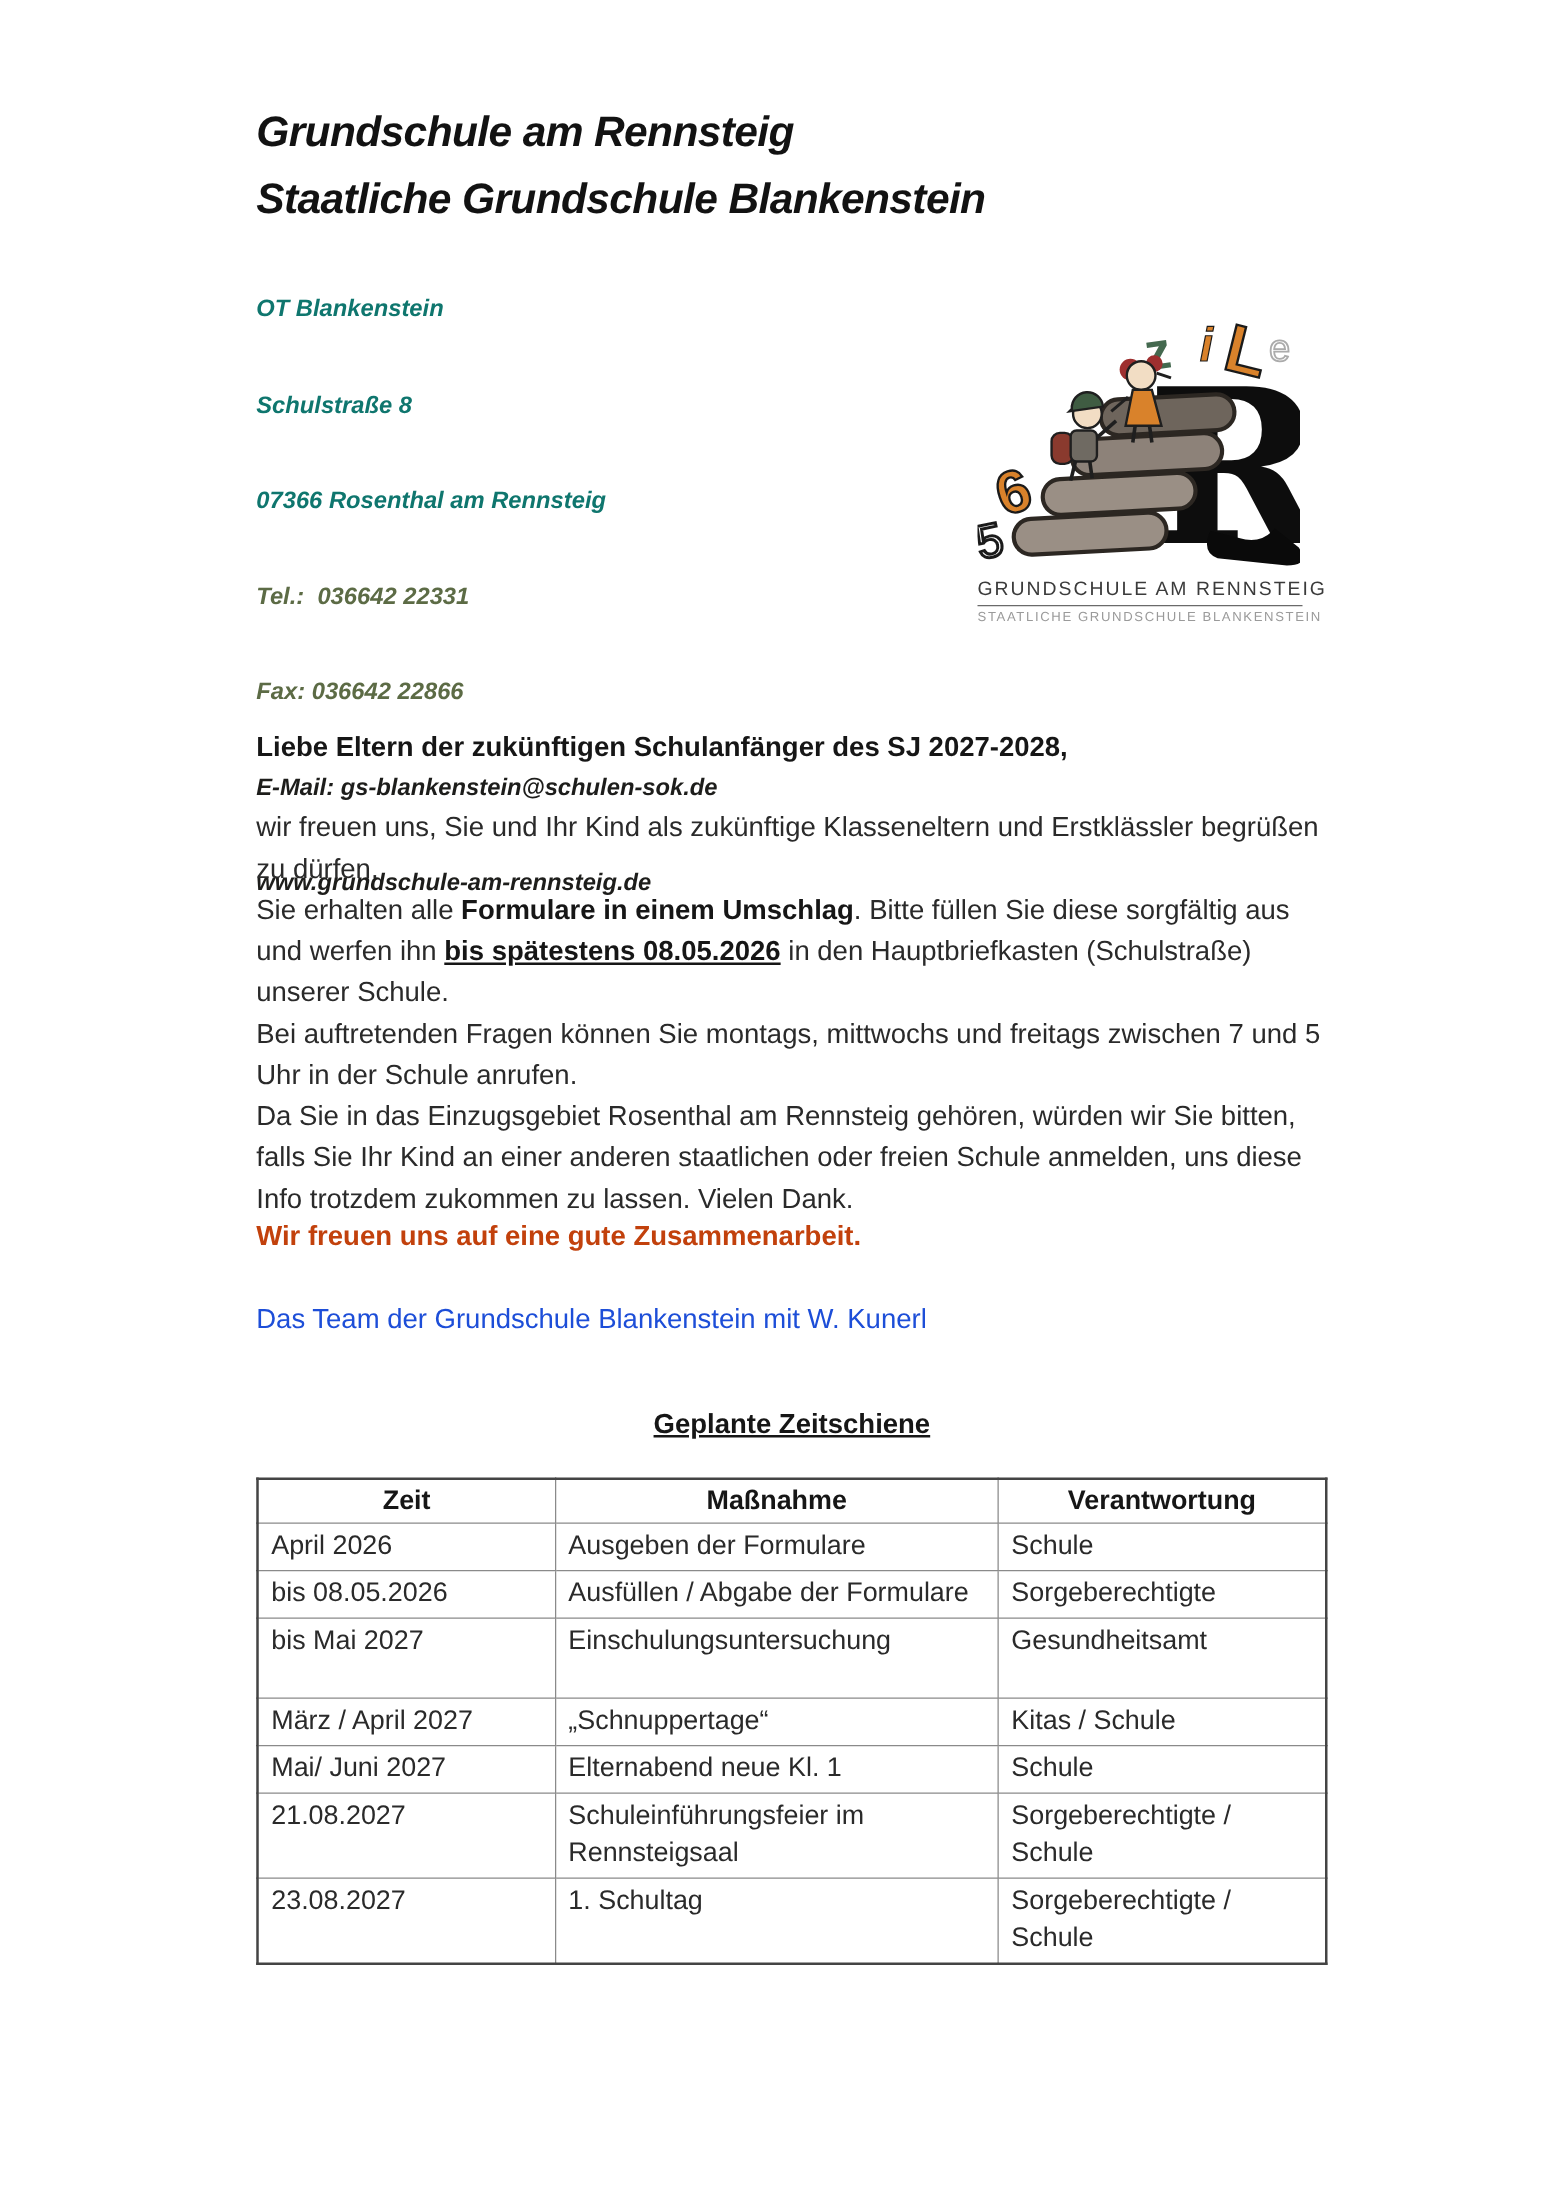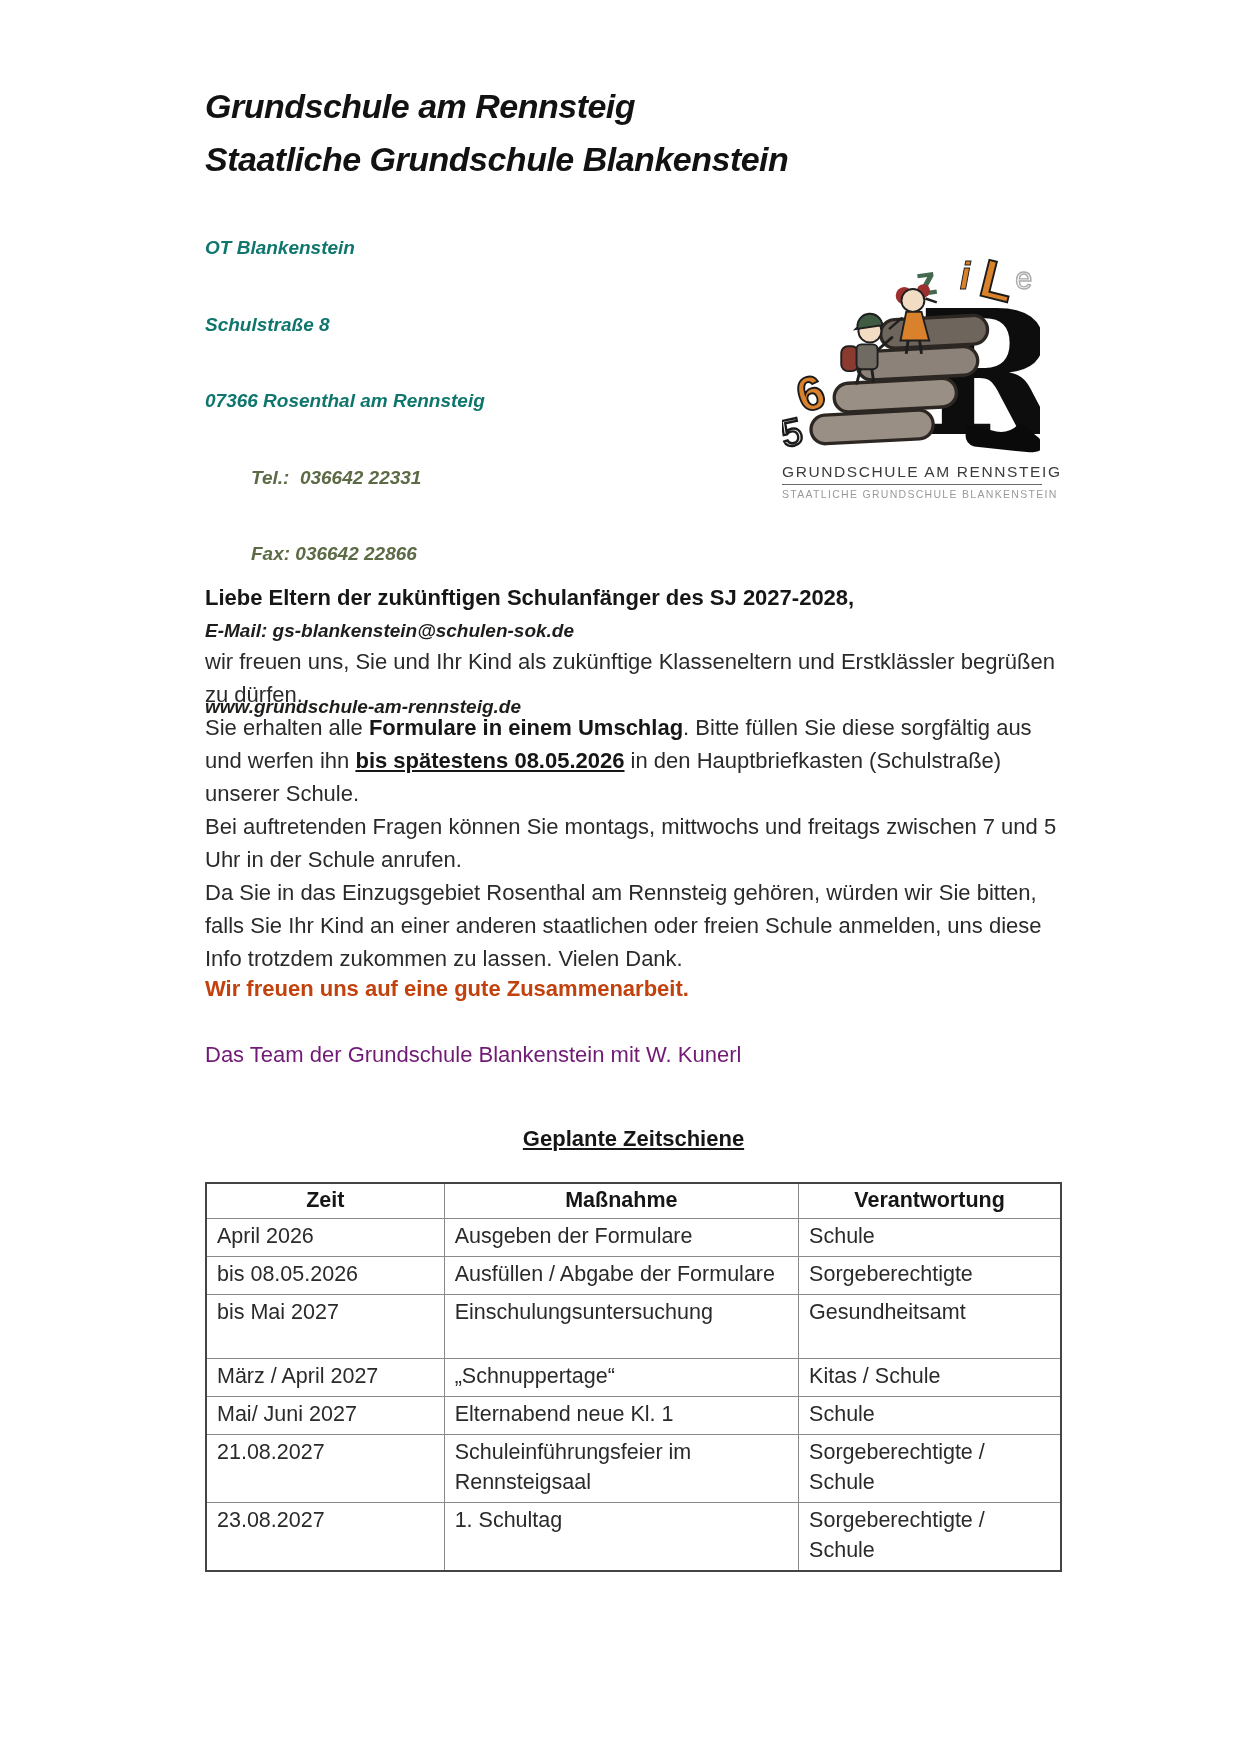--- a/index.html
+++ b/index.html
@@ -20,21 +20,21 @@
     font-weight:bold; font-style:italic;
     letter-spacing:-0.5px; color:#121212;
   }
   .contact-block {
     position:absolute; left:133px; top:184px;
     font-size:19px; line-height:25.5px;
     font-weight:bold; font-style:italic;
     white-space:pre-wrap;
   }
   .c-gold  { color:#0f766e; }
-  .c-olive { color:#5C6B45;margin-left:46px; }
+  .c-olive { color:#5C6B45; }
   .c-dark  { color:#1d1d1b; }
 
   
   .logo { position:absolute; left:710px; top:222px; width:260px; }
   .logo svg { display:block; }
   .logo-caption1 {
     font-size:15.5px; letter-spacing:1.6px; color:#3b3b3b;
     text-align:center; padding-bottom:3px; margin-top:2px;
     border-bottom:1.5px solid #6a6a6a;
     white-space:nowrap;
@@ -53,21 +53,21 @@
     position:absolute; left:133px; top:645px; width:866px;
     font-size:22px; line-height:33px; color:#2a2a2a;
   }
   .body-text p { margin:0; }
   .b  { font-weight:bold; color:#161616; }
   .bu { font-weight:bold; text-decoration:underline; color:#161616; }
   .closing {
     position:absolute; left:133px; top:976px;
     font-size:22px; font-weight:bold; color:#c2410c;
   }
-  .team { position:absolute; left:133px; top:1042px; font-size:22px; color:#701a75; }
+  .team { position:absolute; left:133px; top:1042px; font-size:22px; color:#1d4ed8; }
 
   
   .schedule-title {
     position:absolute; left:133px; top:1126px; width:857px;
     text-align:center; font-size:22px; font-weight:bold;
     text-decoration:underline; color:#161616;
   }
   table.schedule {
     position:absolute; left:133px; top:1182px; width:857px;
     border-collapse:collapse;

